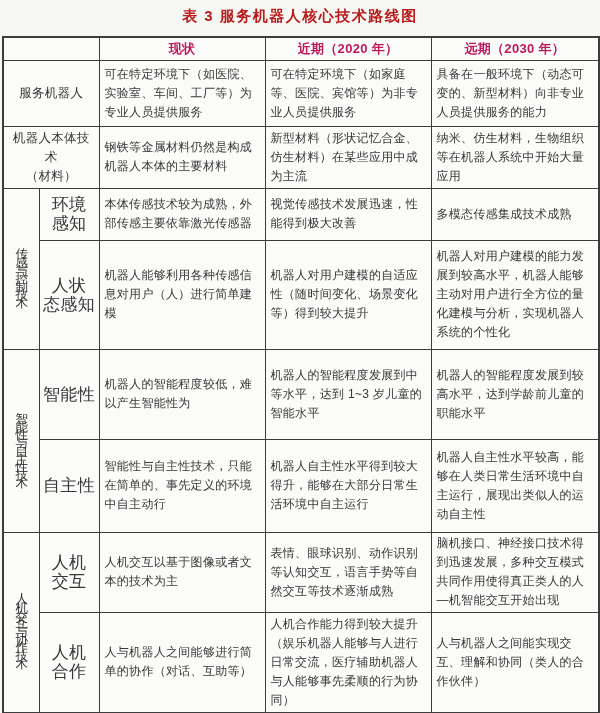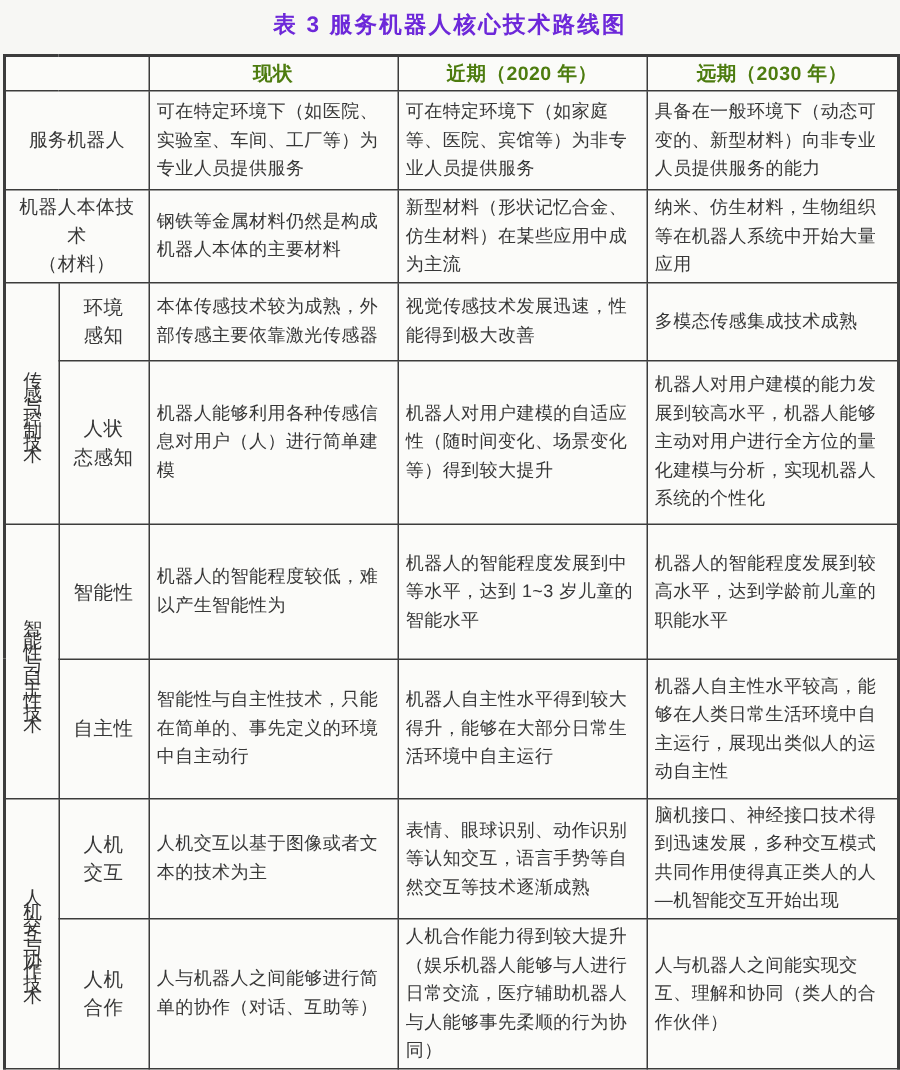--- a/index.html
+++ b/index.html
@@ -9,21 +9,21 @@
     font-family:"Liberation Sans","DejaVu Sans",sans-serif;
     color:#383838;
     overflow:hidden;
   }
   .title{
     height:29px;
     padding-top:7px;
     text-align:center;
     font-size:15px;
     font-weight:700;
-    color:#6d28d9;
+    color:#b91c1c;
     letter-spacing:1.5px;
   }
   table.roadmap{
     border-collapse:collapse;
     table-layout:fixed;
     width:596px;
     margin-left:2px;
     border:2px solid #3c3c3c;
     background:#fbfbf9;
   }
@@ -34,33 +34,33 @@
     padding:0 5px;
     vertical-align:middle;
     letter-spacing:0.3px;
     color:#373737;
     word-break:break-all;
   }
   tr.hdr td{
     text-align:center;
     font-weight:700;
     font-size:13px;
-    color:#4d7c0f;
+    color:#be185d;
     padding:1px 2px;
   }
   td.lbl{
     text-align:center;
     white-space:pre-line;
     font-size:12.5px;
     padding:2px 3px;
   }
   td.sub{
     text-align:center;
     white-space:pre-line;
-    font-size:13px;
+    font-size:17px;
     padding:2px 2px;
   }
   td.vcell{
     padding:0;
     text-align:center;
     vertical-align:middle;
   }
   .vtext{
     writing-mode:vertical-rl;
     text-orientation:upright;

